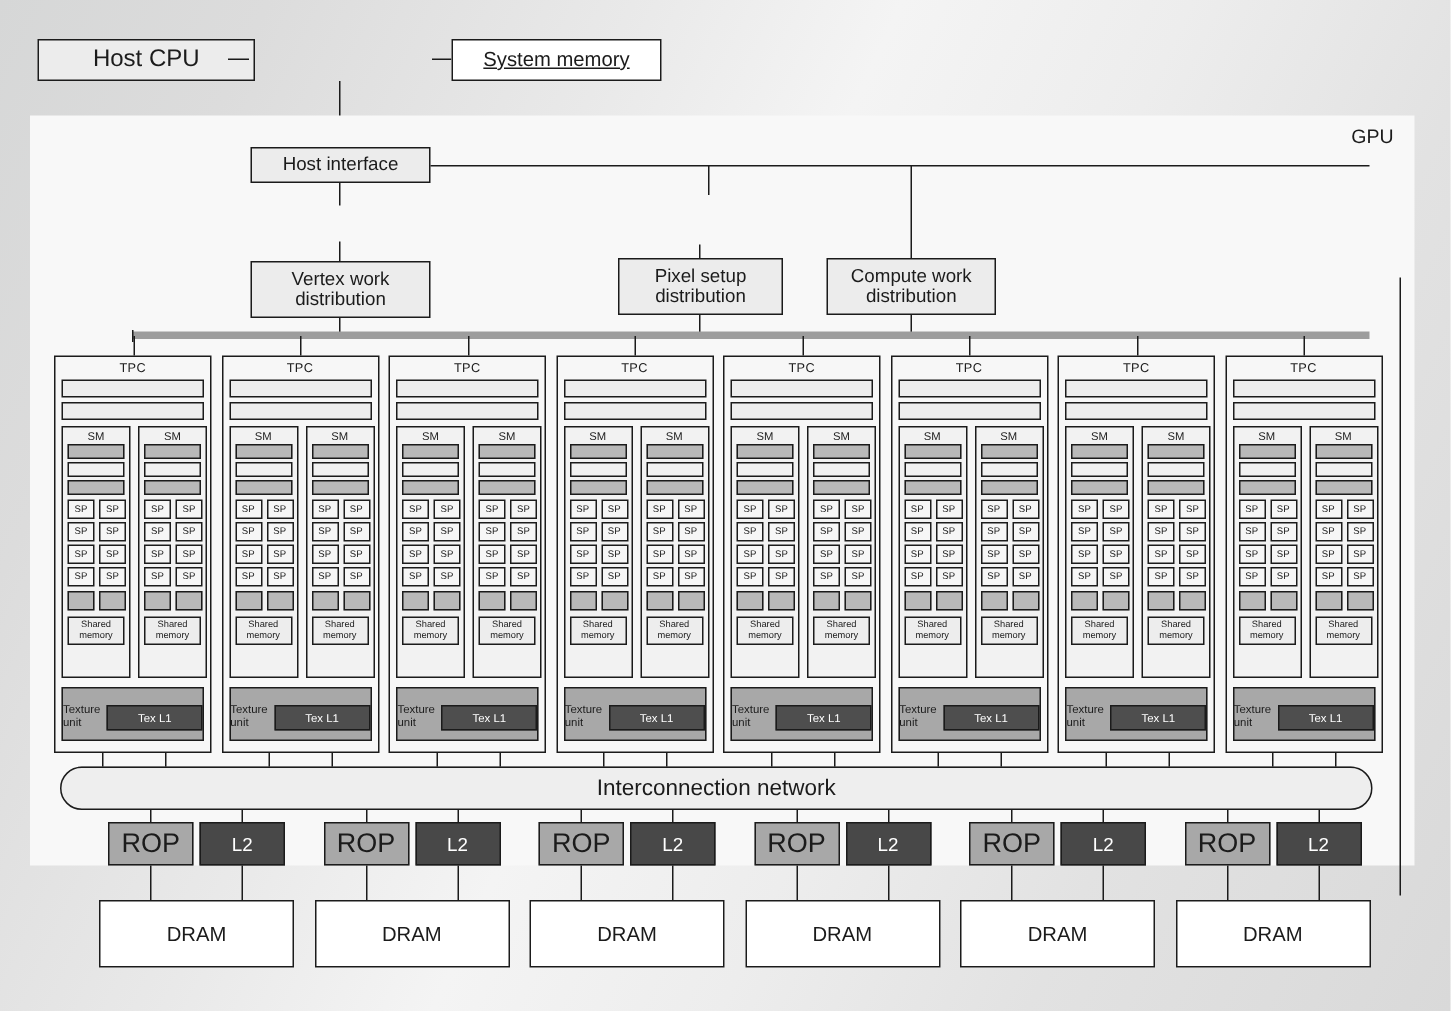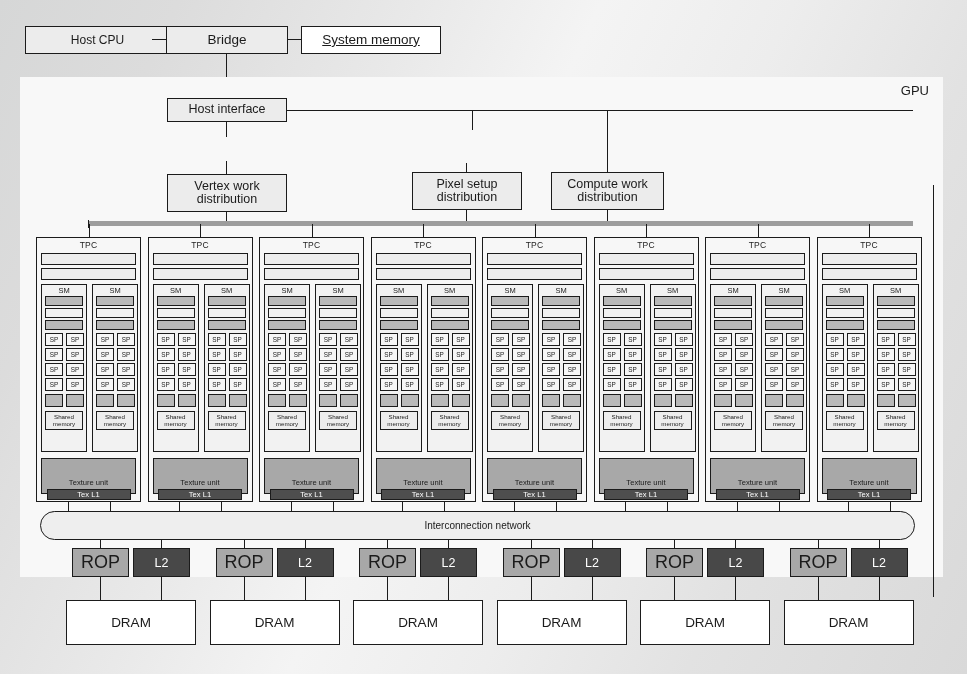--- a/index.html
+++ b/index.html
@@ -90,37 +90,37 @@
   .shmem{
     position:absolute;left:3px;top:126px;width:38px;height:19px;
     box-sizing:border-box;border:1.2px solid #1b1b1b;background:#ededed;
     display:flex;flex-direction:column;align-items:center;justify-content:center;
     font-size:6.2px;color:#1b1b1b;line-height:1.05;
   }
 
   .texunit{
     position:absolute;left:4px;top:220px;width:95px;height:36px;
     box-sizing:border-box;border:1.3px solid #1b1b1b;background:#a8a8a8;
-    display:flex;flex-direction:column;align-items:center;
-    font-size:7.6px;color:#1b1b1b;padding-top:19px;
+    display:flex;flex-direction:row;align-items:center;
+    font-size:7.6px;color:#1b1b1b;padding-top:2px;
   }
   .texl1{
     margin-top:2px;width:84px;height:17px;
     box-sizing:border-box;border:1.3px solid #1b1b1b;background:#4e4e4e;
     display:flex;align-items:center;justify-content:center;
     font-size:7.6px;color:#ffffff;
   }
 
   
   #icn{
     position:absolute;left:40px;top:511px;width:875px;height:29px;
     box-sizing:border-box;border:1.3px solid #1b1b1b;background:#eeeeee;
     border-radius:15px;
     display:flex;align-items:center;justify-content:center;
-    font-size:10px;color:#1b1b1b;
+    font-size:15px;color:#1b1b1b;
   }
   #icn-top{position:absolute;left:52px;top:511px;width:851px;height:3px;background:#9d9d9d;}
 
   
   .rop{
     position:absolute;top:548px;width:57px;height:29px;
     box-sizing:border-box;border:1.3px solid #1b1b1b;background:#a8a8a8;
     display:flex;align-items:center;justify-content:center;
     font-size:18px;color:#1b1b1b;
   }
@@ -135,28 +135,25 @@
     box-sizing:border-box;border:1.3px solid #1b1b1b;background:#ffffff;
     display:flex;align-items:center;justify-content:center;
     font-size:13.5px;color:#1b1b1b;
   }
 </style>
 </head>
 <body>
 
 <div id="canvas">
 
-  <div class="bx" id="host-cpu" style="left:25px;top:26px;width:145px;height:28px;font-size:12px;text-align:center;">
+  <div class="bx" id="host-cpu" style="left:25px;top:26px;width:145px;height:28px;font-size:16px;text-align:center;">
     <span>Host CPU</span>
   </div>
   <div class="wh" style="left:152px;top:39px;width:14px;"></div>
 
-  <div class="bx" id="bridge" style="left:166px;top:26px;width:122px;height:28px;font-size:13.5px;">
-    <span>Bridge</span>
-  </div>
   <div class="wh" style="left:288px;top:39px;width:13px;"></div>
 
   <div class="bx white" id="system-memory" style="left:301px;top:26px;width:140px;height:28px;font-size:13.5px;text-decoration:underline;">
     <span>System memory</span>
   </div>
 
   <div class="wv" style="left:226px;top:54px;height:44px;"></div>
 
   <div id="gpu-panel">
     <div id="gpu-label">GPU</div>

